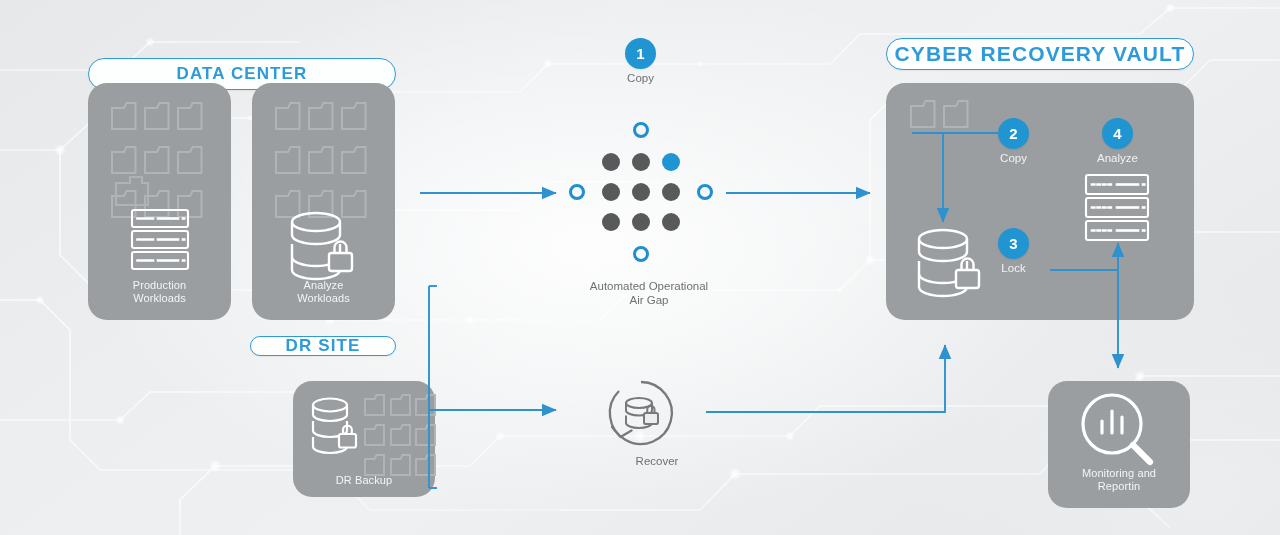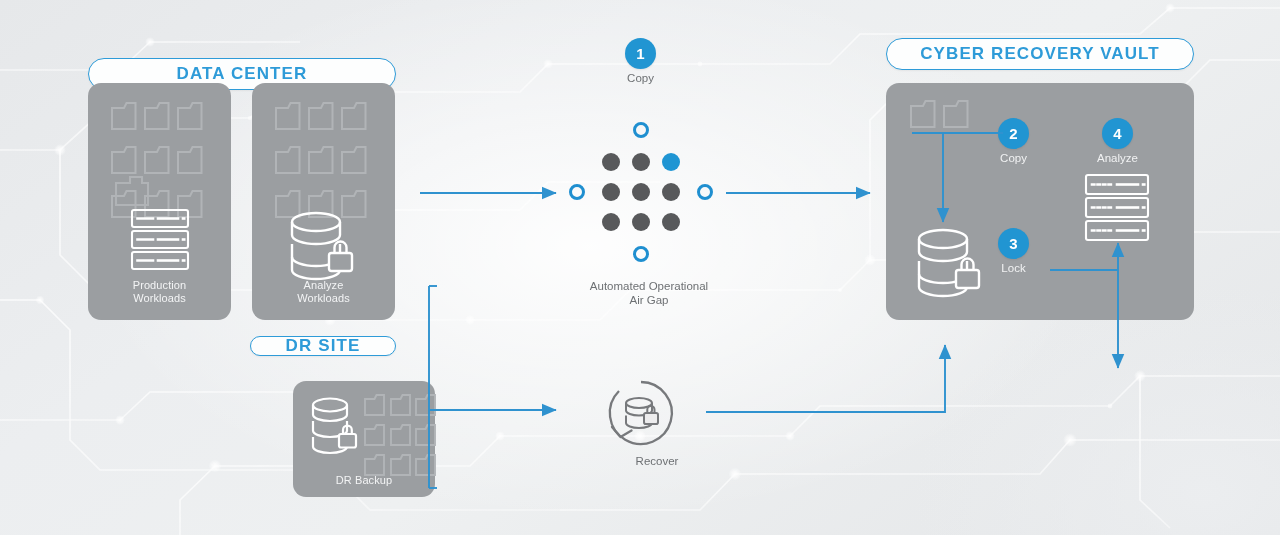--- a/index.html
+++ b/index.html
@@ -22,21 +22,21 @@
   .pill{
     position:absolute;box-sizing:border-box;
     border:1.6px solid #2e9bd8;border-radius:20px;
     background:#fdfefe;
     display:flex;align-items:center;justify-content:center;
     color:#2e9bd8;font-weight:bold;letter-spacing:1.1px;
     box-shadow:0 1px 2px rgba(0,0,0,0.05);
   }
 
   
-  .panel{position:absolute;background:#9b9ea1;border-radius:13px;box-sizing:border-box;}
+  .panel{position:absolute;background:#9b9ea1;border-radius:19px;box-sizing:border-box;}
   .panel-label{
     position:absolute;left:0;width:100%;text-align:center;
     color:#f3f4f5;font-size:11px;line-height:13px;letter-spacing:.1px;
   }
 
   
   .step{position:absolute;}
   .badge{
     width:31px;height:31px;border-radius:50%;
     background:#2195d2;color:#fff;
@@ -311,21 +311,21 @@
         <ellipse cx="42" cy="25" rx="13" ry="5"></ellipse>
         <path d="M29 25 v7.5 c0 2.8 5.8 5 13 5 s13 -2.2 13 -5 v-7.5"></path>
         <path d="M29 37.5 v7.5 c0 2.8 5.8 5 13 5 s13 -2.2 13 -5 v-7.5"></path>
         <rect x="47" y="35" width="14" height="11" rx="1.8" fill="#ededee"></rect>
         <path d="M50.3 35 v-3.4 a3.6 3.6 0 0 1 7.2 0 v3.4"></path>
       </g>
     </svg>
   </div>
   <div class="caption" style="left:641px;top:454px;padding-left:16px;">Recover</div>
 
-  <div class="pill" style="left:886px;top:38px;width:308px;height:32px;font-size:17px;">CYBER RECOVERY VAULT</div>
+  <div class="pill" style="left:886px;top:38px;width:308px;height:32px;font-size:21px;">CYBER RECOVERY VAULT</div>
 
   <div class="panel" style="left:886px;top:83px;width:308px;height:237px;">
     <svg width="308" height="237" viewBox="0 0 308 237">
 
       <g stroke="#b1b4b7" stroke-width="2" fill="none">
         <path d="M25 23 h12 l2.5 -5 h9 v5 h0 v21 h-23.5 z"></path>
         <path d="M58 23 h12 l2.5 -5 h9 v5 h0 v21 h-23.5 z"></path>
       </g>
 
       <g stroke="#ffffff" stroke-width="2.4" fill="none">
@@ -364,14 +364,27 @@
   <div class="step on-gray" style="left:1102px;top:118px;">
     <div class="badge">4</div>
     <div class="step-label">Analyze</div>
   </div>
 
   <div class="step on-gray" style="left:998px;top:228px;">
     <div class="badge">3</div>
     <div class="step-label">Lock</div>
   </div>
 
+  <div class="panel" style="left:1048px;top:381px;width:142px;height:127px;">
+    <svg width="142" height="127" viewBox="0 0 142 127">
+      <circle cx="64" cy="43" r="29" fill="none" stroke="#ffffff" stroke-width="3.2"></circle>
+      <g stroke="#ffffff" stroke-width="3.2" stroke-linecap="round">
+        <path d="M54 52 v-12"></path>
+        <path d="M64 52 v-22"></path>
+        <path d="M74 52 v-16"></path>
+      </g>
+      <path d="M85 64 l17 17" stroke="#ffffff" stroke-width="6.2" stroke-linecap="round"></path>
+    </svg>
+    <div class="panel-label" style="top:86px;">Monitoring and</div>
+    <div class="panel-label" style="top:99px;">Reportin</div>
+  </div>
 
 </div>
 
 </body></html>

